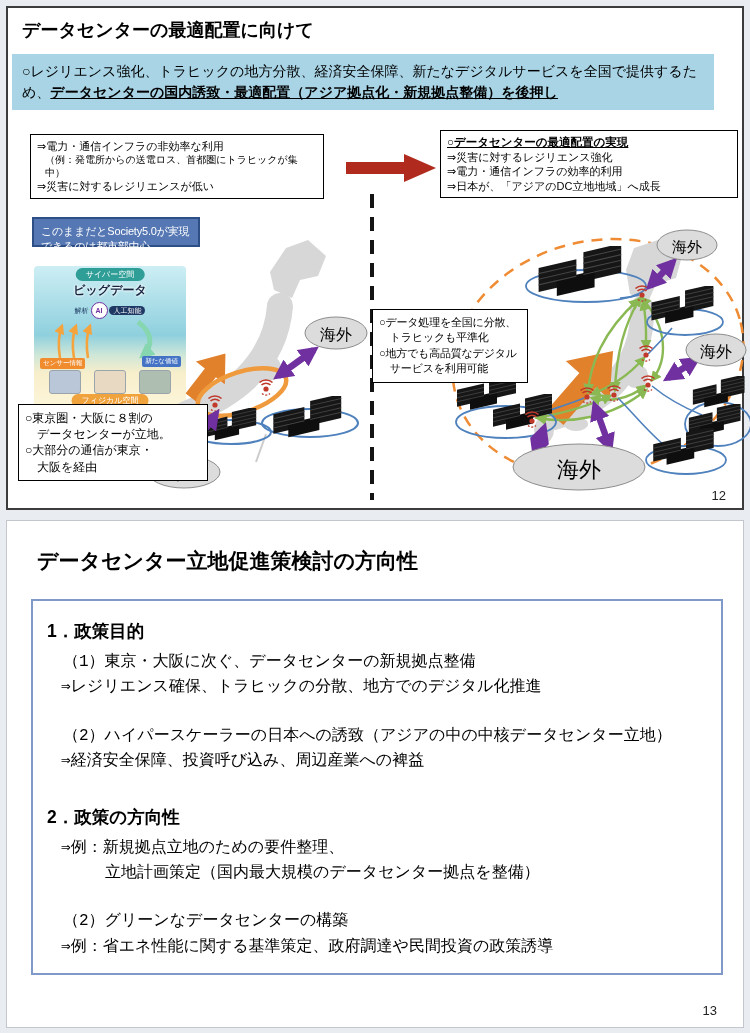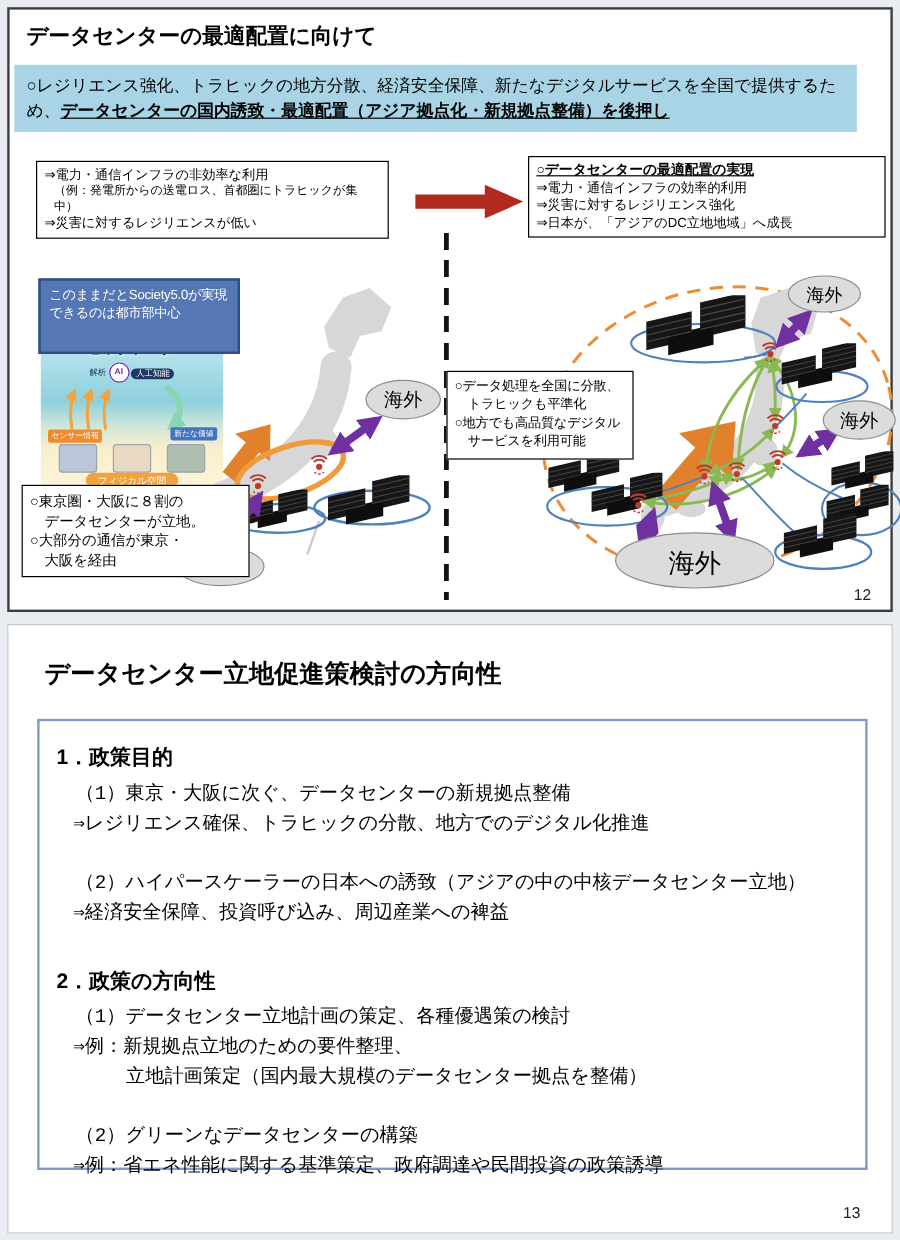--- a/index.html
+++ b/index.html
@@ -28,21 +28,21 @@
   .red-arrow{position:absolute;left:338px;top:146px;z-index:2;}
   .divider{
     position:absolute;left:362px;top:186px;width:4px;height:306px;z-index:1;
     background:repeating-linear-gradient(to bottom,#141414 0 14px,transparent 14px 23px);
   }
   .bluecap{
     position:absolute;background:#5577b3;border:2px solid #2e4e86;color:#fff;
     box-sizing:border-box;z-index:5;font-size:11px;line-height:1.4;letter-spacing:-0.2px;
     padding:5px 7px;
   }
-  .leftcap{left:24px;top:224px;width:168px;height:63px;font-size:11px;}
+  .leftcap{left:24px;top:209px;width:168px;height:30px;font-size:11px;}
   .rightcap{left:367px;top:212px;width:154px;height:84px;}
   .rightcap .cappara+.cappara{margin-top:9px;}
   .leftnote{left:10px;top:396px;width:190px;padding:5px 6px;font-size:12px;line-height:1.35;}
   .leftnote div{font-size:12px;}
   .rightnote{left:364px;top:301px;width:156px;padding:5px 6px;z-index:6;}
   .rightnote div{font-size:11px;line-height:1.4;letter-spacing:-0.2px;}
   .mapsvg{position:absolute;z-index:3;pointer-events:none;}
   .leftmap{left:122px;top:212px;}
   .rightmap{left:432px;top:202px;}
   .pagenum{position:absolute;font-size:13px;color:#222;}
@@ -139,22 +139,22 @@
     <div class="bline small">（例：発電所からの送電ロス、首都圏にトラヒックが集中）</div>
     <div class="bline">⇒災害に対するレジリエンスが低い</div>
   </div>
 
   <svg class="red-arrow" width="90" height="28" viewBox="0 0 90 28">
     <path d="M0 8 H58 V0 L90 14 L58 28 V20 H0 Z" fill="#b02a1d"></path>
   </svg>
 
   <div class="bbox goal">
     <div class="bhead">○データセンターの最適配置の実現</div>
+    <div class="bline">⇒災害に対するレジリエンス強化</div>
     <div class="bline">⇒電力・通信インフラの効率的利用</div>
-    <div class="bline">⇒災害に対するレジリエンス強化</div>
     <div class="bline">⇒日本が、「アジアのDC立地地域」へ成長</div>
   </div>
 
   <div class="divider"></div>
 
   <div class="society">
     <div class="soc-pill soc-cyber">サイバー空間</div>
     <div class="soc-big">ビッグデータ</div>
     <div class="soc-ai-row">
       <span class="soc-kaiseki">解析</span>
@@ -296,21 +296,20 @@
   <h1 class="s2-title">データセンター立地促進策検討の方向性</h1>
 
   <div class="content-box">
     <h2>1．政策目的</h2>
     <p class="item">（1）東京・大阪に次ぐ、データセンターの新規拠点整備</p>
     <p class="sub">⇒レジリエンス確保、トラヒックの分散、地方でのデジタル化推進</p>
     <p class="item gap">（2）ハイパースケーラーの日本への誘致（アジアの中の中核データセンター立地）</p>
     <p class="sub">⇒経済安全保障、投資呼び込み、周辺産業への裨益</p>
 
     <h2 class="gap2">2．政策の方向性</h2>
-    <p class="item">（1）データセンター立地計画の策定、各種優遇策の検討</p>
     <p class="sub">⇒例：新規拠点立地のための要件整理、</p>
     <p class="sub2">立地計画策定（国内最大規模のデータセンター拠点を整備）</p>
     <p class="item gap">（2）グリーンなデータセンターの構築</p>
     <p class="sub">⇒例：省エネ性能に関する基準策定、政府調達や民間投資の政策誘導</p>
   </div>
 
   <div class="pagenum s2-page">13</div>
 </section>
 
 </body></html>

